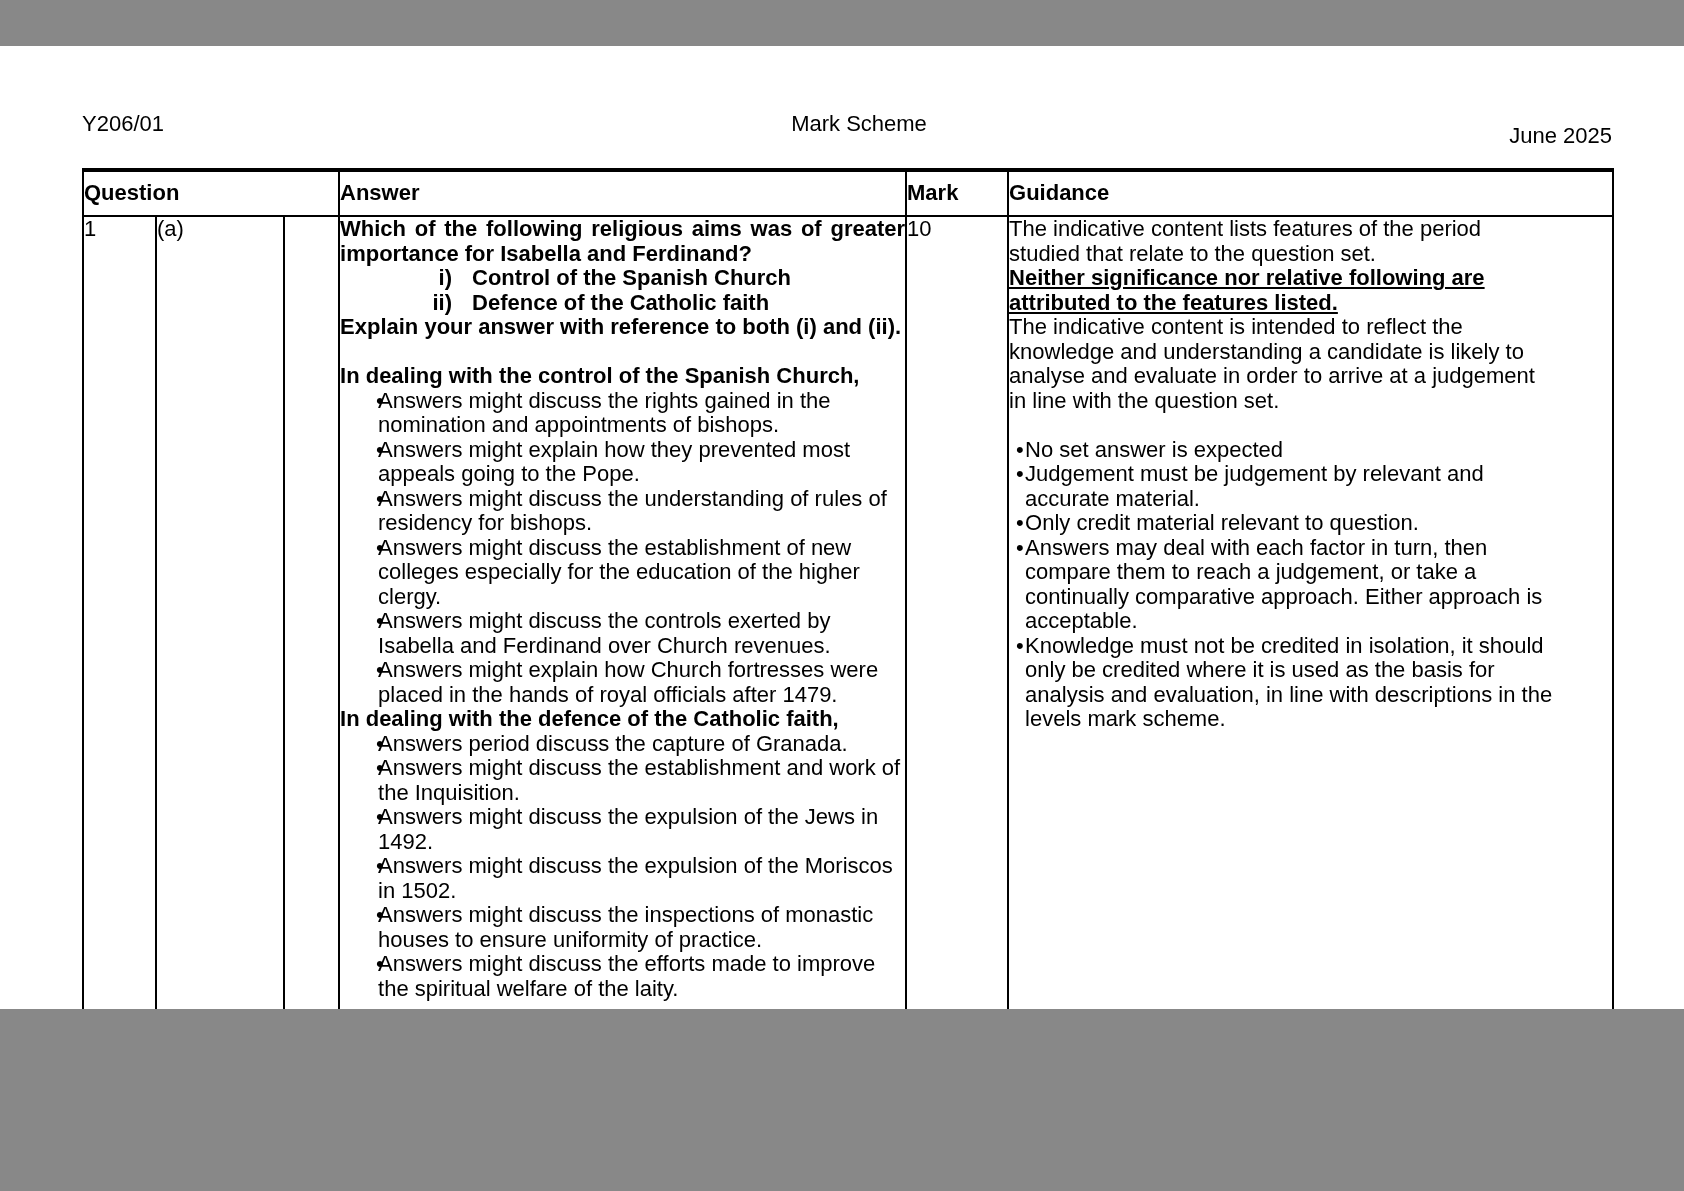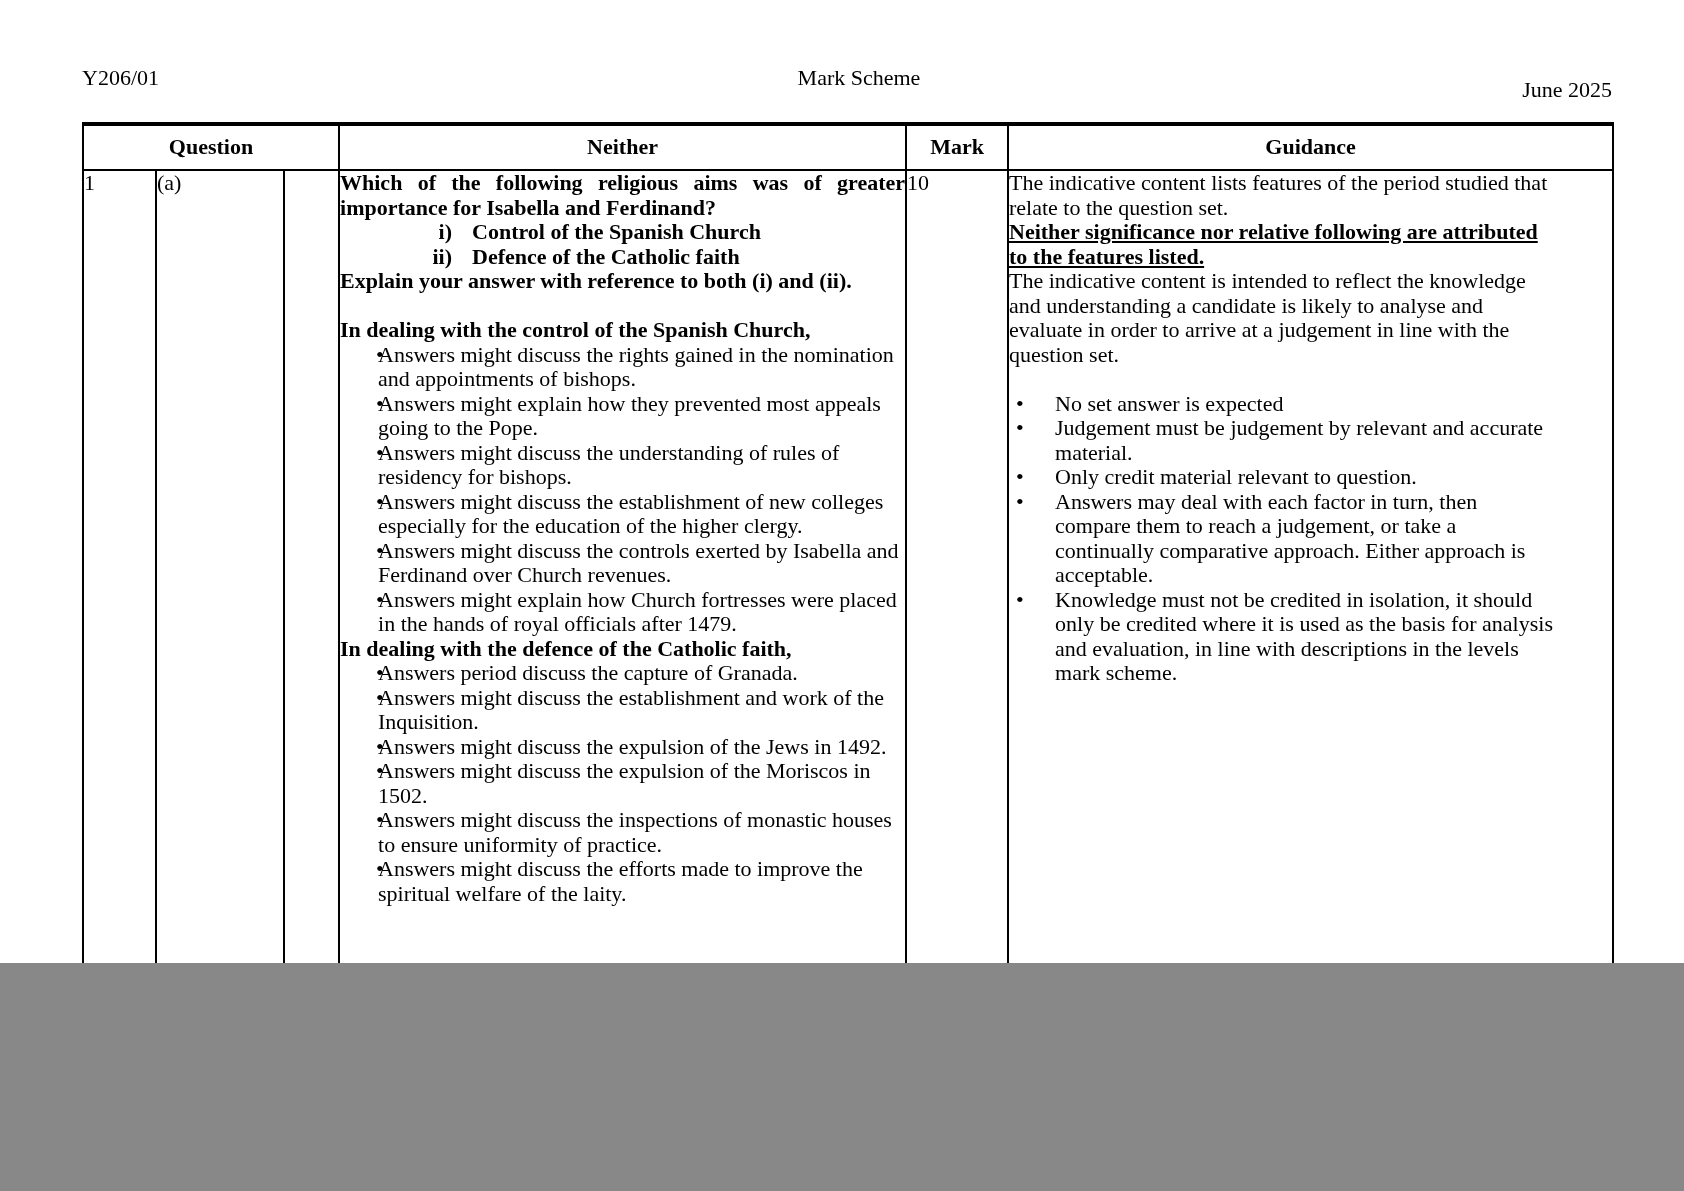--- a/index.html
+++ b/index.html
@@ -1,24 +1,25 @@
 <!DOCTYPE html>
 <html><head>
 <meta charset="utf-8">
 <style>
   html,body { margin:0; padding:0; background:#888; }
   .page {
     position: relative;
     width: 1684px; height: 963px;
     background: #ffffff;
     color: #000;
-    font-family: Liberation Serif, serif;
+    font-family: Liberation Sans, sans-serif;
     font-size: 22px;
     line-height: 24.5px;
     overflow: hidden;
+    margin-top: 46px;
   }
   .hdr { position:absolute; top:66px; left:82px; width:1530px; height:25px; }
   .hdr .l { position:absolute; left:0; top:0; }
   .hdr .c { position:absolute; left:12px; top:0; width:100%; text-align:center; }
   .hdr .r { position:absolute; right:0; top:12px; }
 
   table.ms {
     position:absolute; left:82px; top:122px;
     width:1530px;
     border-collapse: collapse;
@@ -30,21 +31,20 @@
   }
   table.ms th, table.ms td {
     border:2px solid #000;
     padding:0;
     vertical-align:top;
     font-weight:normal;
     text-align:left;
   }
   table.ms th {
     height:43px;
-    text-align:center;
     vertical-align:middle;
     font-weight:bold;
   }
   td.qnum, td.qpart { font-weight:bold; padding:5px 8px 0 9px; }
   td.qsub { }
   td.ans  { padding:5px 10px 0 10px; height:916px; }
   td.mark { padding:5px 8px 0 11px; }
   td.guid { padding:5px 0 0 10px; }
   .gwrap { width:545px; }
 
@@ -55,21 +55,21 @@
   .blank { height:24.5px; }
 
   .opt { display:flex; font-weight:bold; }
   .opt-label { width:112px; text-align:right; flex:none; }
   .opt-text { margin-left:20px; }
 
   ul.blt { list-style:none; margin:0; padding:0; }
   ul.blt li { position:relative; }
   ul.a li { padding-left:38px; }
   ul.a li::before { content:"\2022"; position:absolute; left:36px; }
-  ul.g li { padding-left:46px; }
+  ul.g li { padding-left:16px; }
   ul.g li::before { content:"\2022"; position:absolute; left:7px; }
 
   .ftr { position:absolute; top:1094px; left:82px; width:1530px; text-align:center; }
 </style>
 </head>
 <body>
 
 <div class="page">
 
   <div class="hdr">
@@ -83,21 +83,21 @@
       <col style="width:73px">
         <col style="width:128px">
         <col style="width:55px">
       <col style="width:567px">
         <col style="width:102px">
         <col style="width:605px">
     </colgroup>
     <tbody>
         <tr>
       <th colspan="3">Question</th>
-      <th>Neither</th>
+      <th>Answer</th>
       <th>Mark</th>
       <th>Guidance</th>
     </tr>
     <tr>
       <td class="qnum">1</td>
       <td class="qpart">(a)</td>
       <td class="qsub"></td>
 
       <td class="ans">
         <p class="b j">Which of the following religious aims was of greater importance for Isabella and Ferdinand?</p>

